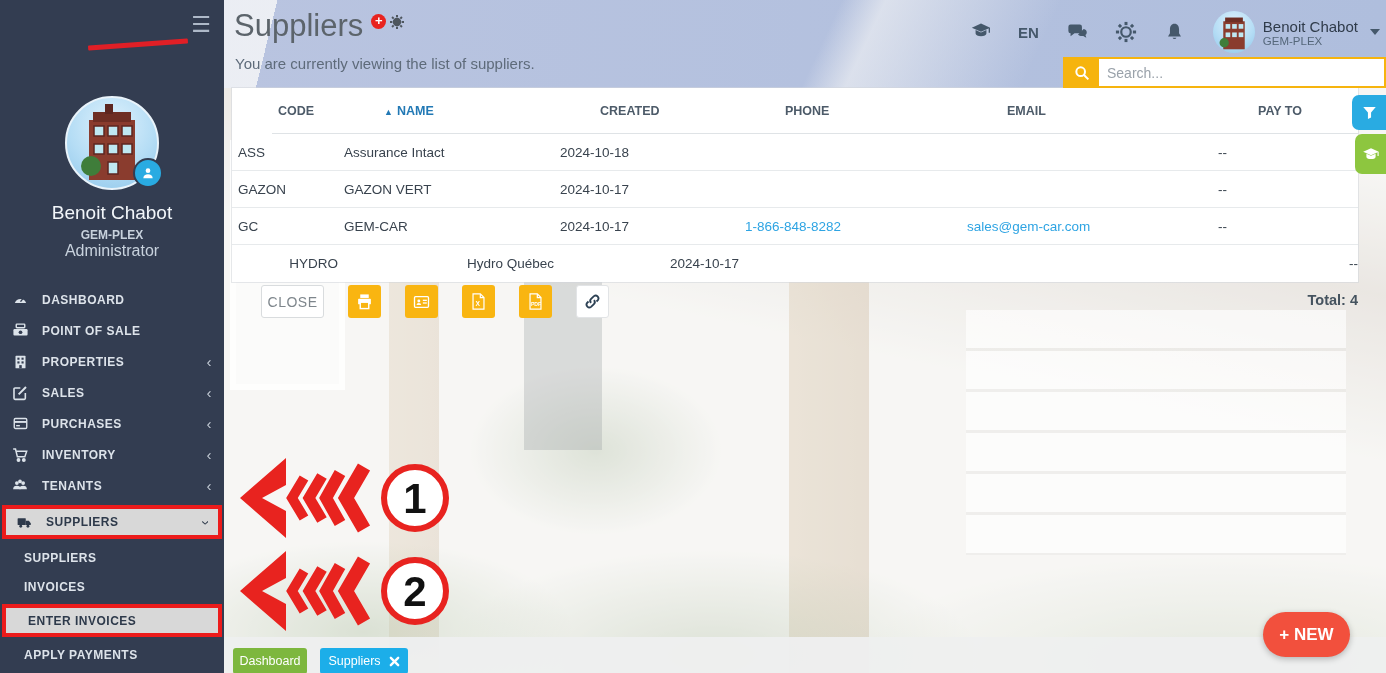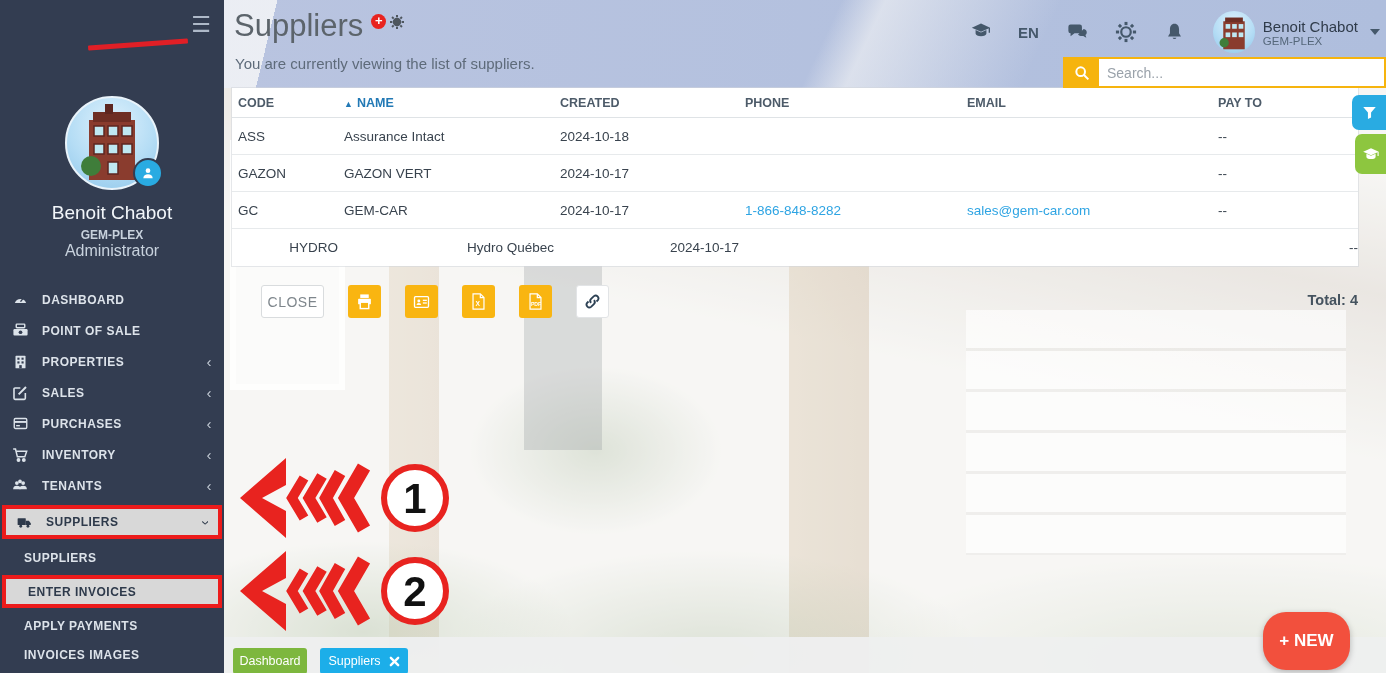--- a/index.html
+++ b/index.html
@@ -72,21 +72,21 @@
   .tb-org { font-size:11.5px; color:#55677a; }
   .tb-caret { width:0; height:0; border-left:5px solid transparent; border-right:5px solid transparent; border-top:6px solid #45586b; margin-left:4px; }
 
   .searchbar { position:absolute; left:839px; top:57px; width:323px; height:31px; display:flex; border:2px solid #f6b40e; background:#fff; z-index:6; }
   .search-btn { width:34px; background:#f6b40e; display:flex; align-items:center; justify-content:center; color:#fff; cursor:pointer; }
   .search-input { flex:1; border:none; outline:none; font-size:14px; color:#333; padding:0 8px; font-family:"Liberation Sans", sans-serif; }
   .search-input::placeholder { color:#9aa2aa; }
 
   .suppliers-table { position:absolute; left:8px; top:88px; width:1126px; z-index:5; background:#fff; box-shadow:0 0 0 1px rgba(210,214,218,.55); }
   .t-row { display:grid; grid-template-columns:106px 216px 185px 222px 251px 1fr; align-items:center; }
-  .t-head { height:30px; border-bottom:1px solid #dfe3e6; }
+  .t-head { height:46px; border-bottom:1px solid #dfe3e6;margin-left:40px; }
   .t-head .t-cell { font-size:12.5px; font-weight:700; color:#4d5b69; }
   .t-cell { padding-left:6px; font-size:13.5px; color:#39434e; white-space:nowrap; overflow:hidden; }
   .t-body-row { height:37px; border-bottom:1px solid #e7eaec; cursor:pointer; }
   .t-body-row:last-child { border-bottom:none;text-align:right; }
   .sorted { color:#2279b5 !important; }
   .sort-arrow { font-size:9px; margin-right:4px; }
   .cell-link { color:#2ea4e3; }
 
   .toolbar { position:absolute; left:9px; top:285px; display:flex; gap:24px; z-index:5;padding-left:28px; }
   .close-btn { width:63px; height:33px; background:#fff; border:1px solid #d9dcde; border-radius:3px; color:#7e868c; font-size:14px; letter-spacing:.5px; display:flex; align-items:center; justify-content:center; cursor:pointer; }
@@ -99,21 +99,21 @@
 
   .annot { position:absolute; z-index:20; }
   .annot text { font-family:"Liberation Sans", sans-serif; }
 
   .tabstrip { position:absolute; left:0; top:637px; width:100%; height:36px; background:rgba(238,239,239,.95); z-index:10; }
   .tab { position:absolute; top:11px; height:26px; border-radius:3px; display:flex; align-items:center; justify-content:center; gap:8px; color:#fff; font-size:12.5px; cursor:pointer; }
   .tab-dashboard { left:9px; width:74px; background:#7db73e; }
   .tab-suppliers { left:96px; width:88px; background:#1caee9; }
   .tab-close { width:11px; height:11px; cursor:pointer; }
 
-  .new-btn { position:absolute; left:1039px; top:612px; width:87px; height:58px; border-radius:23px; background:#f2503d; color:#fff; font-size:17px; font-weight:700; display:flex; align-items:center; justify-content:center; z-index:12; box-shadow:0 2px 6px rgba(0,0,0,.25); cursor:pointer; }
+  .new-btn { position:absolute; left:1039px; top:612px; width:87px; height:45px; border-radius:23px; background:#f2503d; color:#fff; font-size:17px; font-weight:700; display:flex; align-items:center; justify-content:center; z-index:12; box-shadow:0 2px 6px rgba(0,0,0,.25); cursor:pointer; }
 
   svg { display:block; }
 </style>
 </head>
 <body>
 
 <div class="app">
 
   <aside class="sidebar">
     <div class="logo-row">
@@ -236,20 +236,23 @@
               <circle cx="17.5" cy="18" r="2.3"></circle>
             </svg>
           </span>
         <span>SUPPLIERS</span>
         <span class="chev chev-down">‹</span>
       </li>
       <li>
         <ul class="submenu">
           <li class="sub-item">
               <span>SUPPLIERS</span>
+            </li>
+          <li class="sub-item">
+              <span>INVOICES</span>
             </li>
           <li class="sub-item annotated">
               <span>ENTER INVOICES</span>
             </li>
           <li class="sub-item">
               <span>APPLY PAYMENTS</span>
             </li>
           <li class="sub-item">
               <span>INVOICES IMAGES</span>
             </li>

